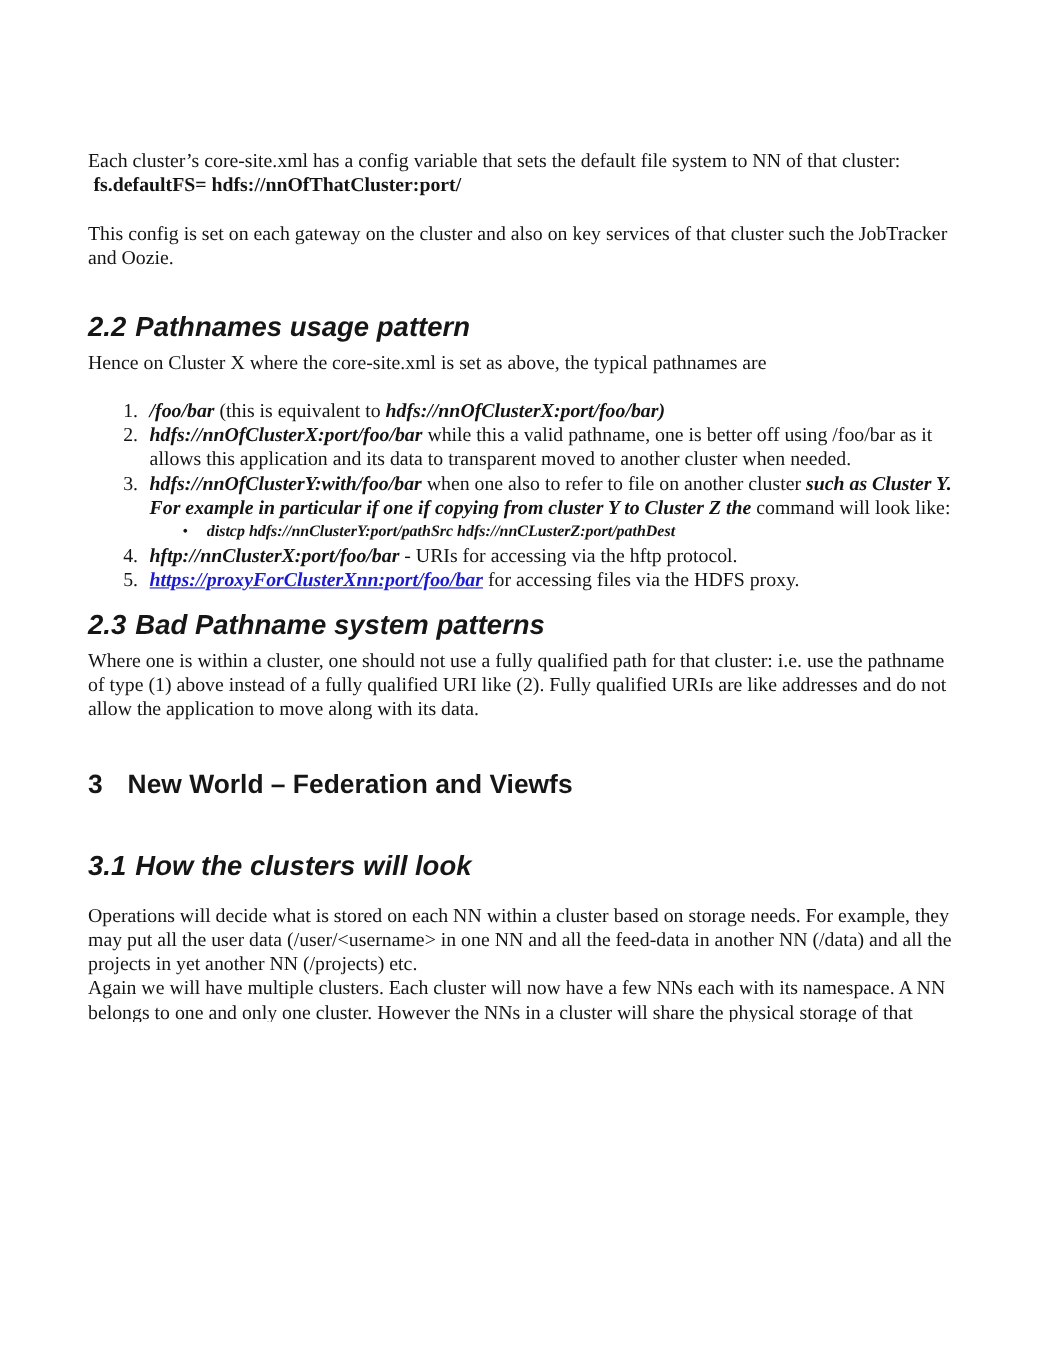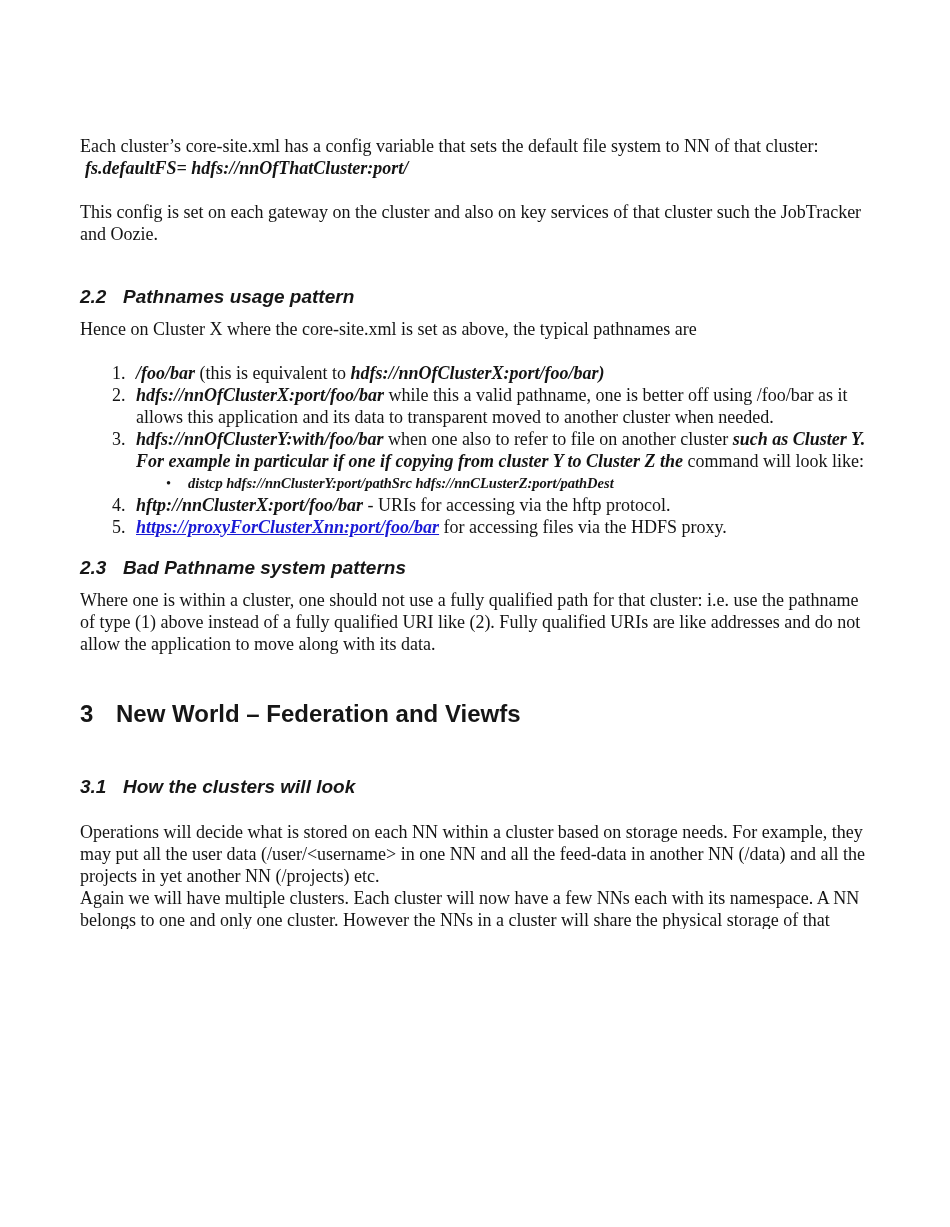--- a/index.html
+++ b/index.html
@@ -8,25 +8,25 @@
   .page {
     position:relative; width:950px; height:929px; overflow:hidden;
     background:#ffffff; color:var(--ink);
     font-family:"Liberation Serif","DejaVu Serif",serif;
     font-size:18px; line-height:22px;
     padding:135px 76px 0 80px;
   }
   .para { margin:0; }
   .gap-s { margin-top:22px; }
   .bi { font-weight:bold; font-style:italic; }
-  .cfg-line { font-weight:bold; font-style:italic; padding-left:5px; }
+  .cfg-line { font-weight:bold; padding-left:5px; }
   .h2 {
     display:flex; margin-top:40px; margin-bottom:9px;
     font-family:"Liberation Sans","DejaVu Sans",sans-serif;
-    font-weight:bold; font-style:italic; font-size:19px; line-height:24px; color:#161616;
+    font-weight:bold; font-style:italic; font-size:25px; line-height:24px; color:#161616;
   }
   .h2 .hnum { flex:0 0 43px; }
   .h1 {
     display:flex; margin-top:44px; margin-bottom:10px;
     font-family:"Liberation Sans","DejaVu Sans",sans-serif;
     font-weight:bold; font-size:24px; line-height:30px; color:#161616;
   }
   .h1 .hnum { flex:0 0 36px; }
   .h2.sp-lg { margin-top:46px; }
   .olist { margin-top:22px; margin-left:32px; }

